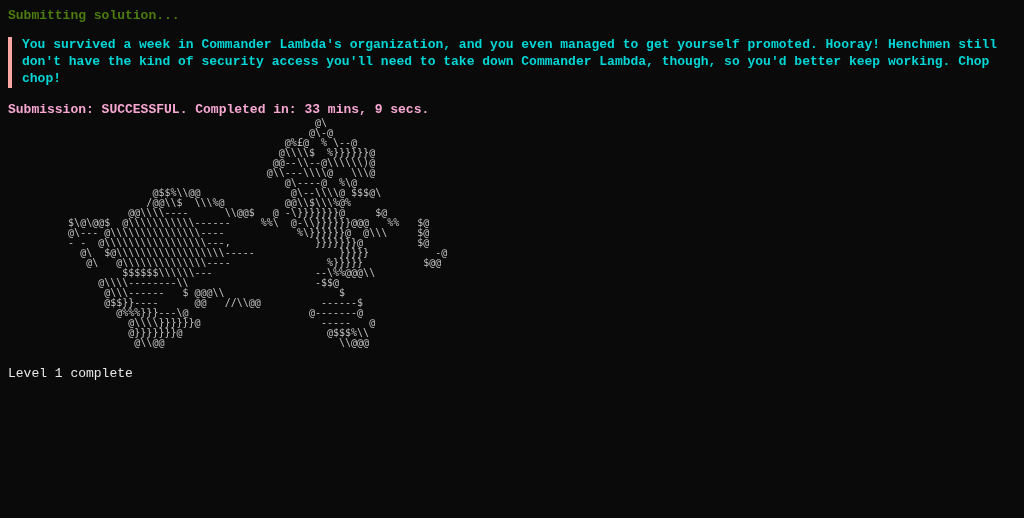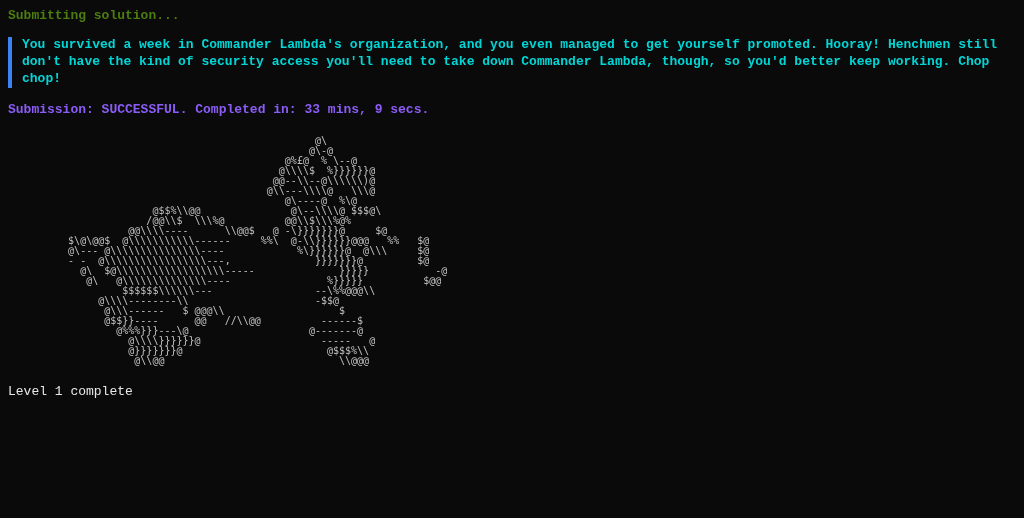--- a/index.html
+++ b/index.html
@@ -17,29 +17,29 @@
       height: 518px;
       padding: 8px;
       overflow: hidden;
       line-height: 1.3;
     }
     .submitting {
       color: #4d7c0f;
       margin-bottom: 12px;
     }
     .quote-block {
-      border-left: 4px solid #3b82f6;
+      border-left: 4px solid #fca5a5;
       padding-left: 10px;
       color: #00d6d6;
       margin-bottom: 14px;
       font-weight: bold;
     }
     .submission-line {
-      color: #8b5cf6;
-      margin-bottom: 18px;
+      color: #f9a8d4;
+      margin-bottom: 0;
     }
     .ascii-art {
       color: #c0c0c0;
       font-size: 10px;
       line-height: 1.0;
       white-space: pre;
       font-weight: normal;
       letter-spacing: 0;
       margin-left: 30px;
       margin-bottom: 18px;

